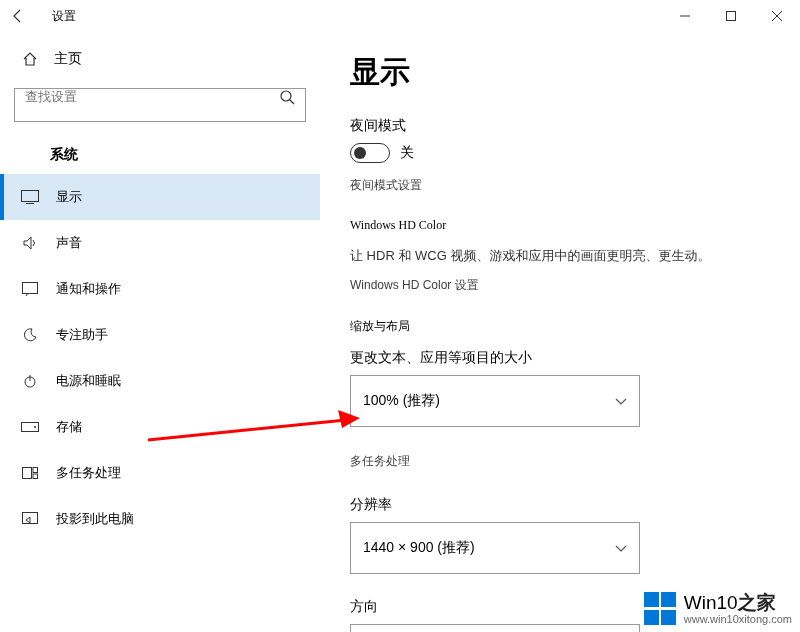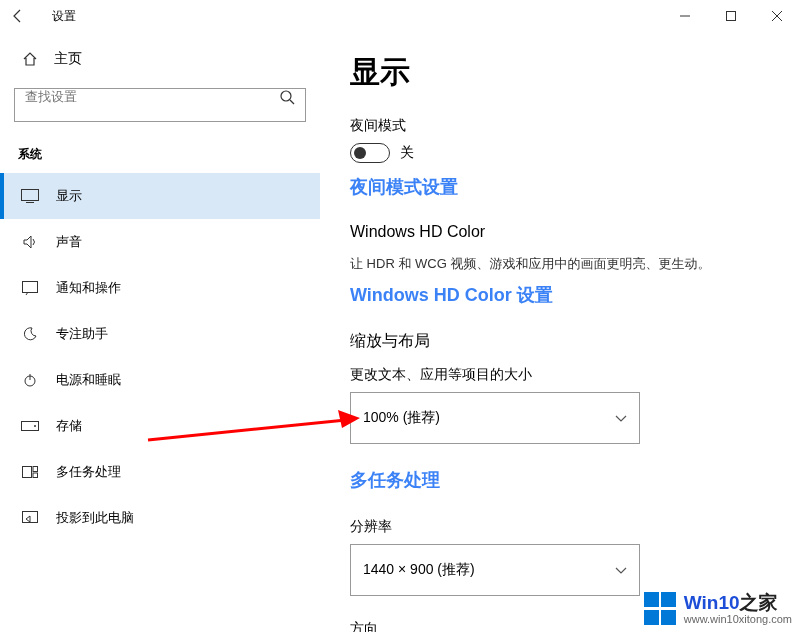--- a/index.html
+++ b/index.html
@@ -14,47 +14,47 @@
 .content { display: flex; height: calc(100% - 32px); }
 .sidebar { width: 320px; padding: 10px 0; }
 .home-row { display: flex; align-items: center; padding: 8px 18px; cursor: pointer; }
 .home-row .icon { width: 24px; display: flex; justify-content: center; }
 .home-row span.label { margin-left: 12px; font-size: 14px; }
 
 .search-box { margin: 12px 14px 18px 14px; height: 34px; border: 1px solid #999; display: flex; align-items: flex-start; padding: 0 10px; }
 .search-box input { border: none; outline: none; flex: 1; font-size: 13px; background: transparent; }
 .search-box .sicon { color: #333; }
 
-.section-title { padding: 6px 18px 10px 18px; font-size: 12px; font-weight: 600; }
+.section-title { padding: 6px 18px 10px 18px; font-size: 14px; font-weight: 600; margin-left: 32px; }
 
 .nav-item { display: flex; align-items: center; height: 46px; padding: 0 18px; cursor: pointer; font-size: 13px; }
 .nav-item.active { background: #d9e8f7; position: relative; }
 .nav-item.active::before { content: ""; position: absolute; left: 0; top: 0; bottom: 0; width: 4px; background: #0078d7; }
 .nav-item .icon { width: 24px; display: flex; justify-content: center; color: #333; }
 .nav-item .label { margin-left: 14px; }
 
 .main { flex: 1; padding: 20px 30px 0 30px; overflow: hidden; }
 h1 { font-size: 30px; font-weight: 600; margin-bottom: 24px; }
 .subhead { font-size: 14px; margin-bottom: 8px; }
 .toggle-row { display: flex; align-items: center; margin-bottom: 12px; }
 .toggle { width: 40px; height: 20px; border: 1px solid #333; border-radius: 10px; position: relative; margin-right: 10px; cursor: pointer; }
 .toggle .knob { position: absolute; left: 3px; top: 3px; width: 12px; height: 12px; background: #333; border-radius: 50%; }
-.link { color: #3b82f6; font-size: 18px; cursor: pointer; display: inline-block; margin-bottom: 18px; font-weight: bold; }
-h2 { font-size: 16px; font-weight: 400; margin-bottom: 14px; margin-top: 6px; }
+.link { color: #404040; font-size: 12px; cursor: pointer; display: inline-block; margin-bottom: 18px; }
+h2 { font-size: 12px; font-weight: 400; margin-bottom: 14px; margin-top: 6px; font-family: Liberation Serif, serif; }
 .desc { font-size: 13px; color: #333; margin-bottom: 10px; }
 .field-label { font-size: 14px; margin-bottom: 8px; margin-top: 8px; }
 .dropdown { width: 290px; height: 52px; border: 1px solid #999; display: flex; align-items: center; padding: 0 12px; cursor: pointer; font-size: 14px; margin-bottom: 24px; justify-content: space-between; }
 .dropdown .chev { color: #555; }
 
 .arrow-annotation { position: absolute; left: 138px; top: 380px; pointer-events: none; }
 
 .watermark { position: absolute; right: 8px; bottom: 6px; display: flex; align-items: center; gap: 6px; }
 .watermark .logo { display: flex; flex-wrap: wrap; width: 34px; height: 34px; gap: 2px; }
 .watermark .logo div { width: 15px; height: 15px; background: #0078d7; }
-.watermark .txt1 { font-size: 19px; font-weight: 700; color: #1d4ed8; }
+.watermark .txt1 { font-size: 19px; font-weight: 400; color: #000000; }
 .watermark .txt2 { font-size: 19px; font-weight: 700; color: #222; }
 .watermark .url { font-size: 11px; color: #666; }
 .wm-text { display:flex; flex-direction:column; line-height:1.1; }
 .wm-top { display:flex; align-items:baseline; }
 </style>
 </head>
 <body>
 
 <div class="titlebar">
   <div class="back-btn">

